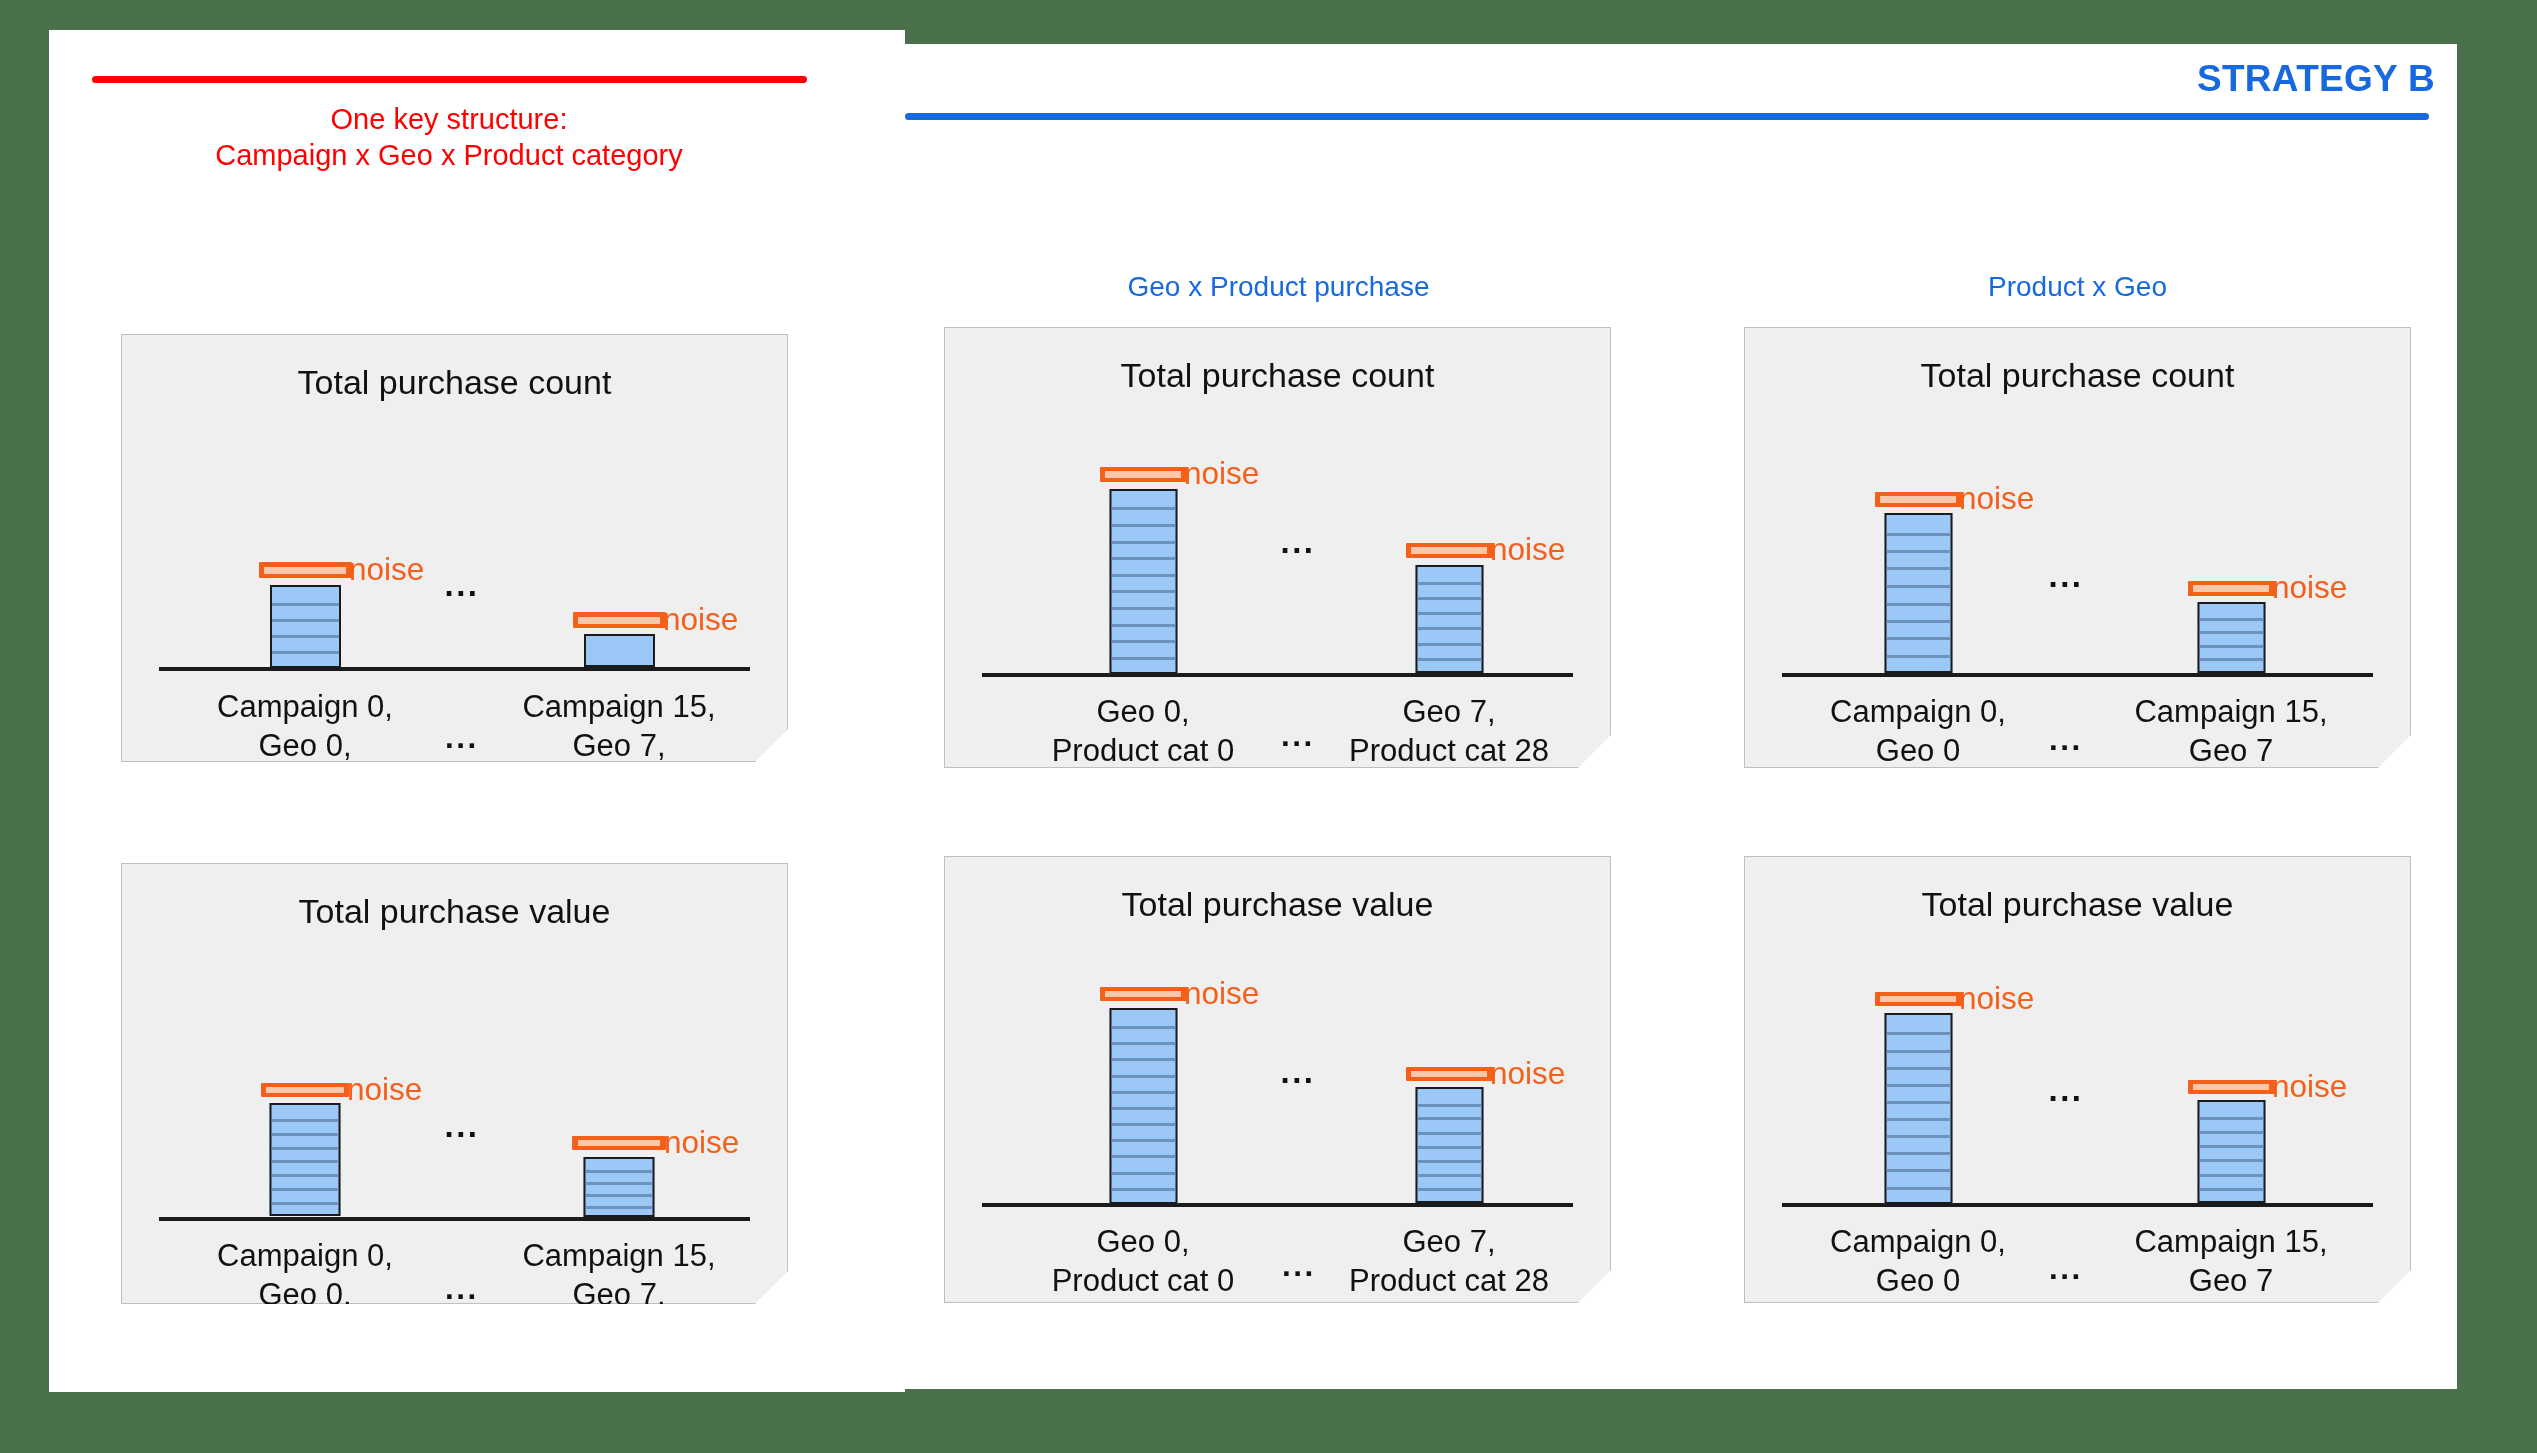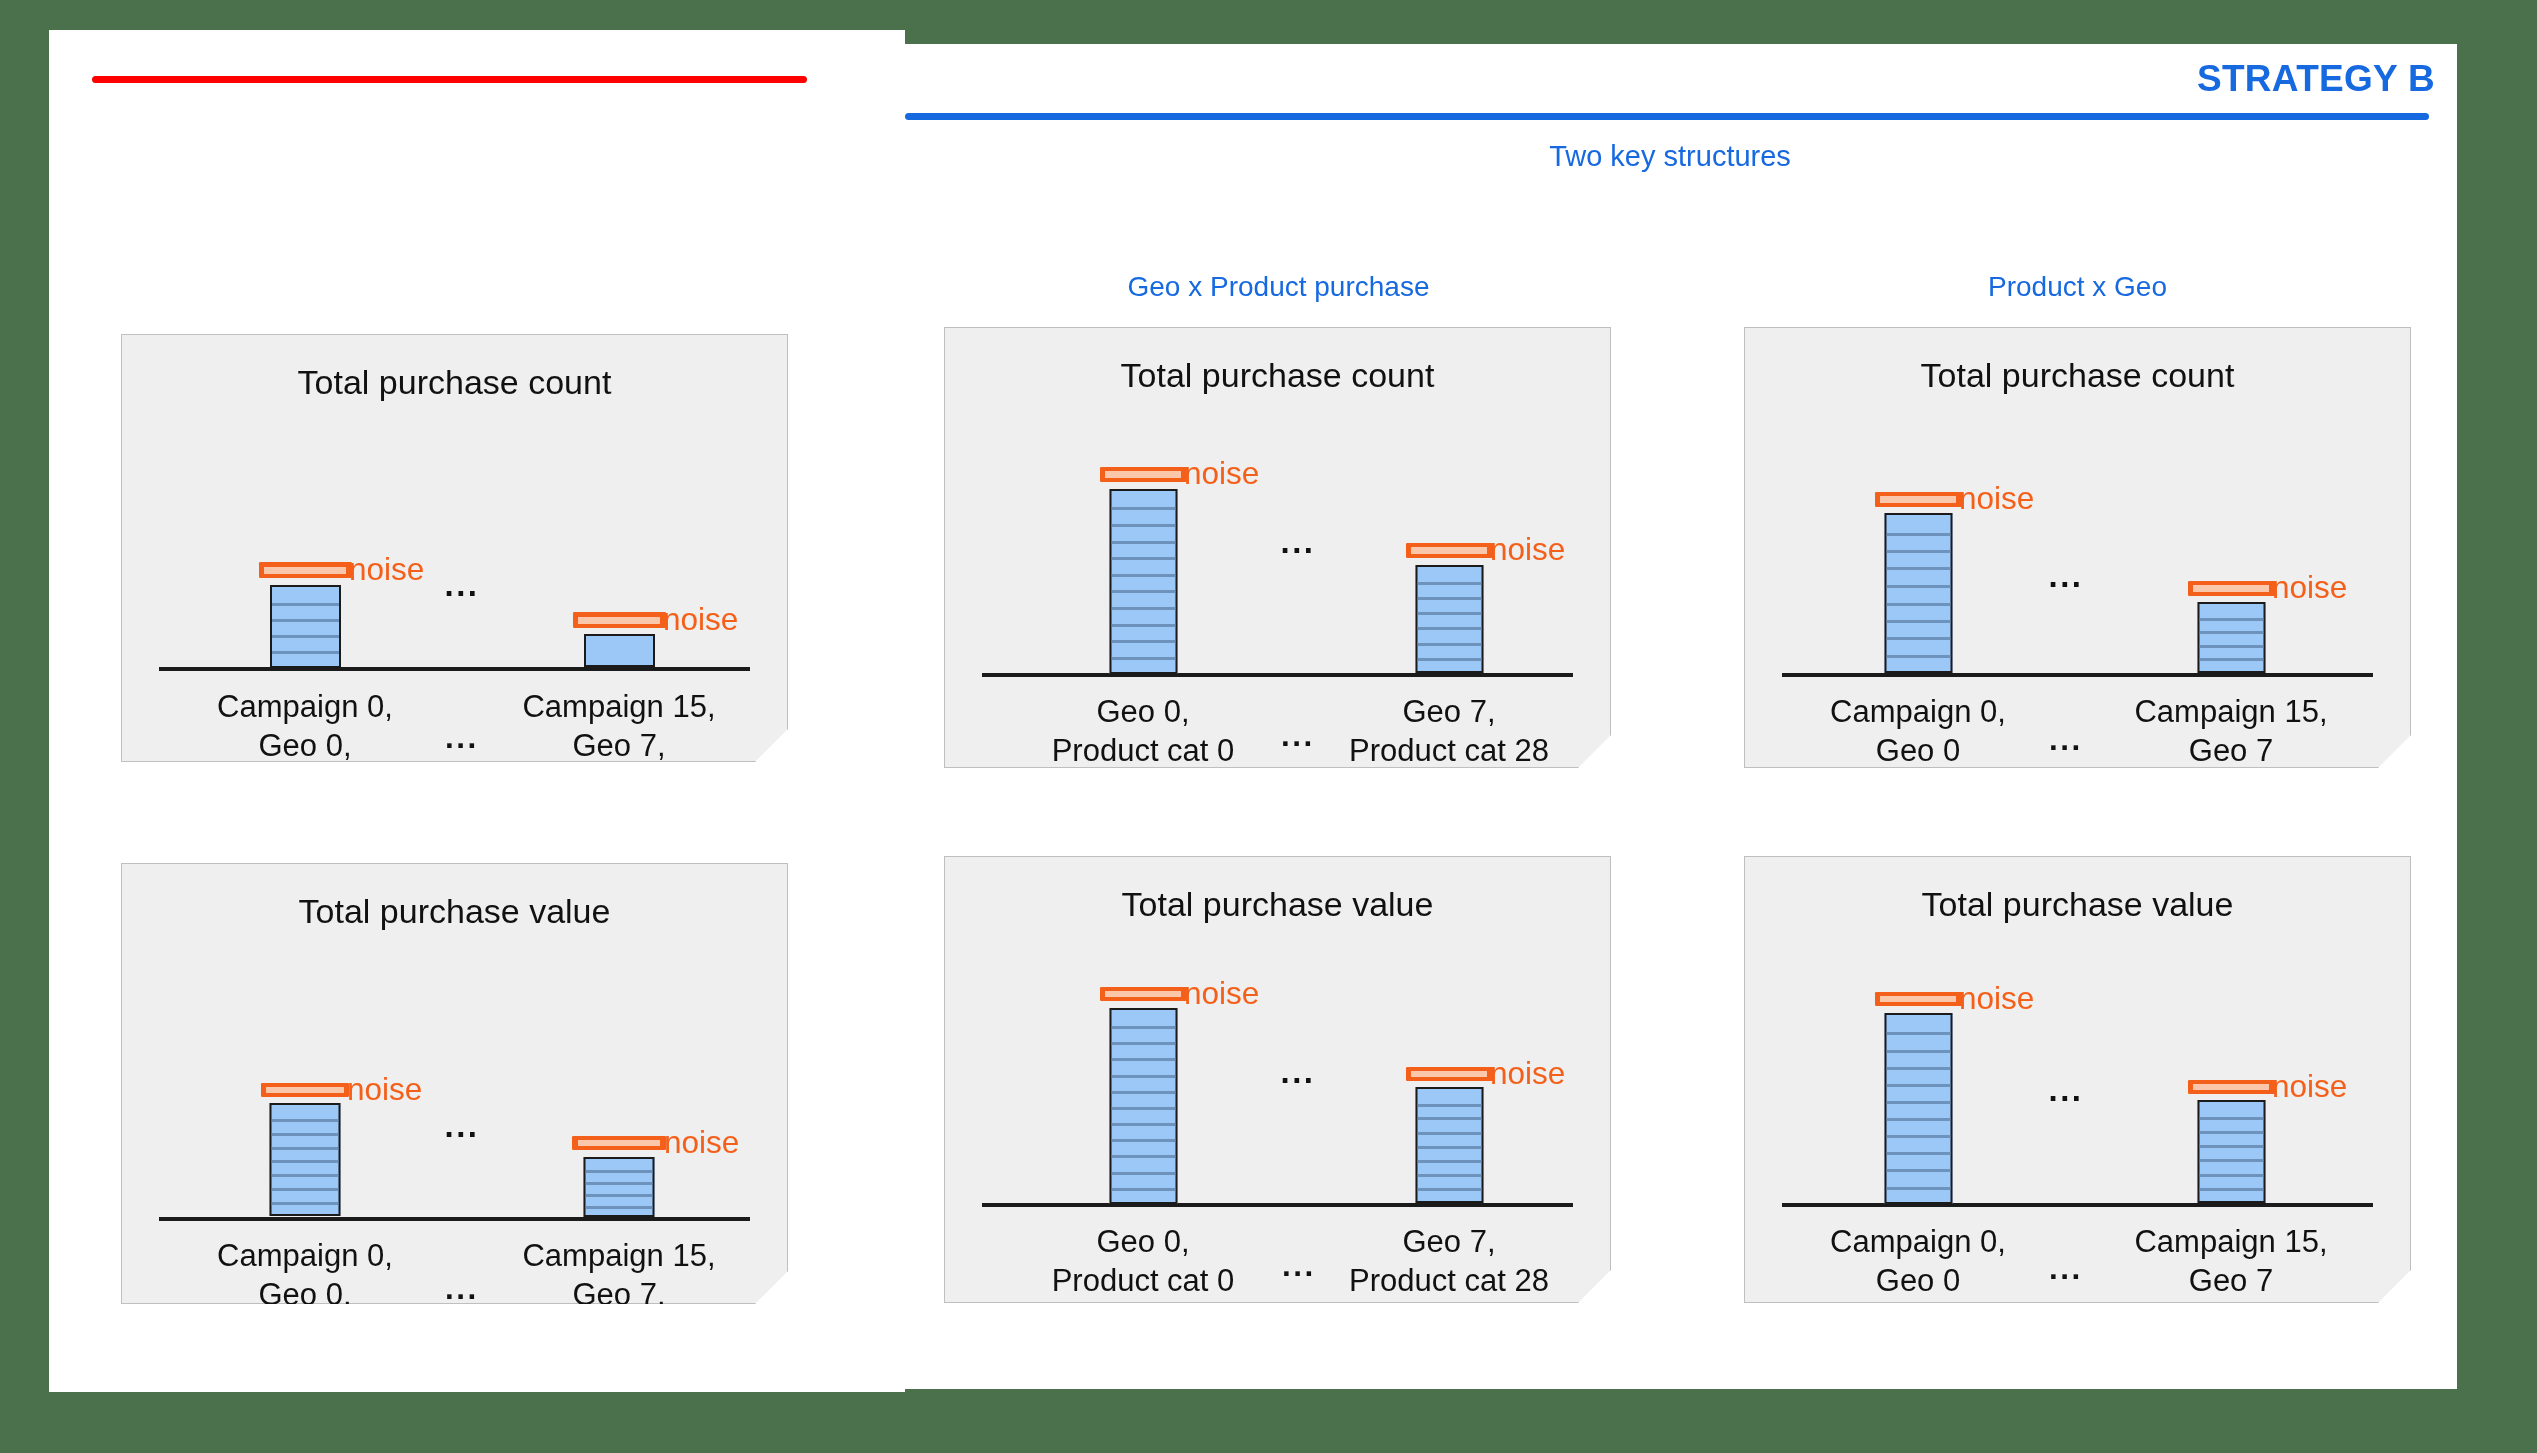--- a/index.html
+++ b/index.html
@@ -106,26 +106,27 @@
   }
 </style>
 </head>
 <body>
 
 <div class="panel" id="panel-a"></div>
 <div class="panel" id="panel-b"></div>
 
 <div class="strategy-head" id="head-a">
   <div class="rule"></div>
+  <div class="subtitle">One key structure:
+Campaign x Geo x Product category</div>
 </div>
 
 <div class="strategy-head" id="head-b">
   <div class="strategy-title">STRATEGY B</div>
   <div class="rule"></div>
-  <div class="subtitle">Two key structures</div>
 </div>
 
 <div class="substructure-label" id="sublabel-0">Geo x Product purchase</div>
 <div class="substructure-label" id="sublabel-1">Product x Geo</div>
 
 <div id="cards-root">
     <div class="card" style="left: 121px; top: 334px; width: 667px; height: 428px;">
       <div class="card-title">Total purchase count</div>
       <div class="axis" style="left: 37px; right: 37px; top: 332px;"></div>
       <div class="mid-dots" style="left: 340px; top: 249px;">...</div>

